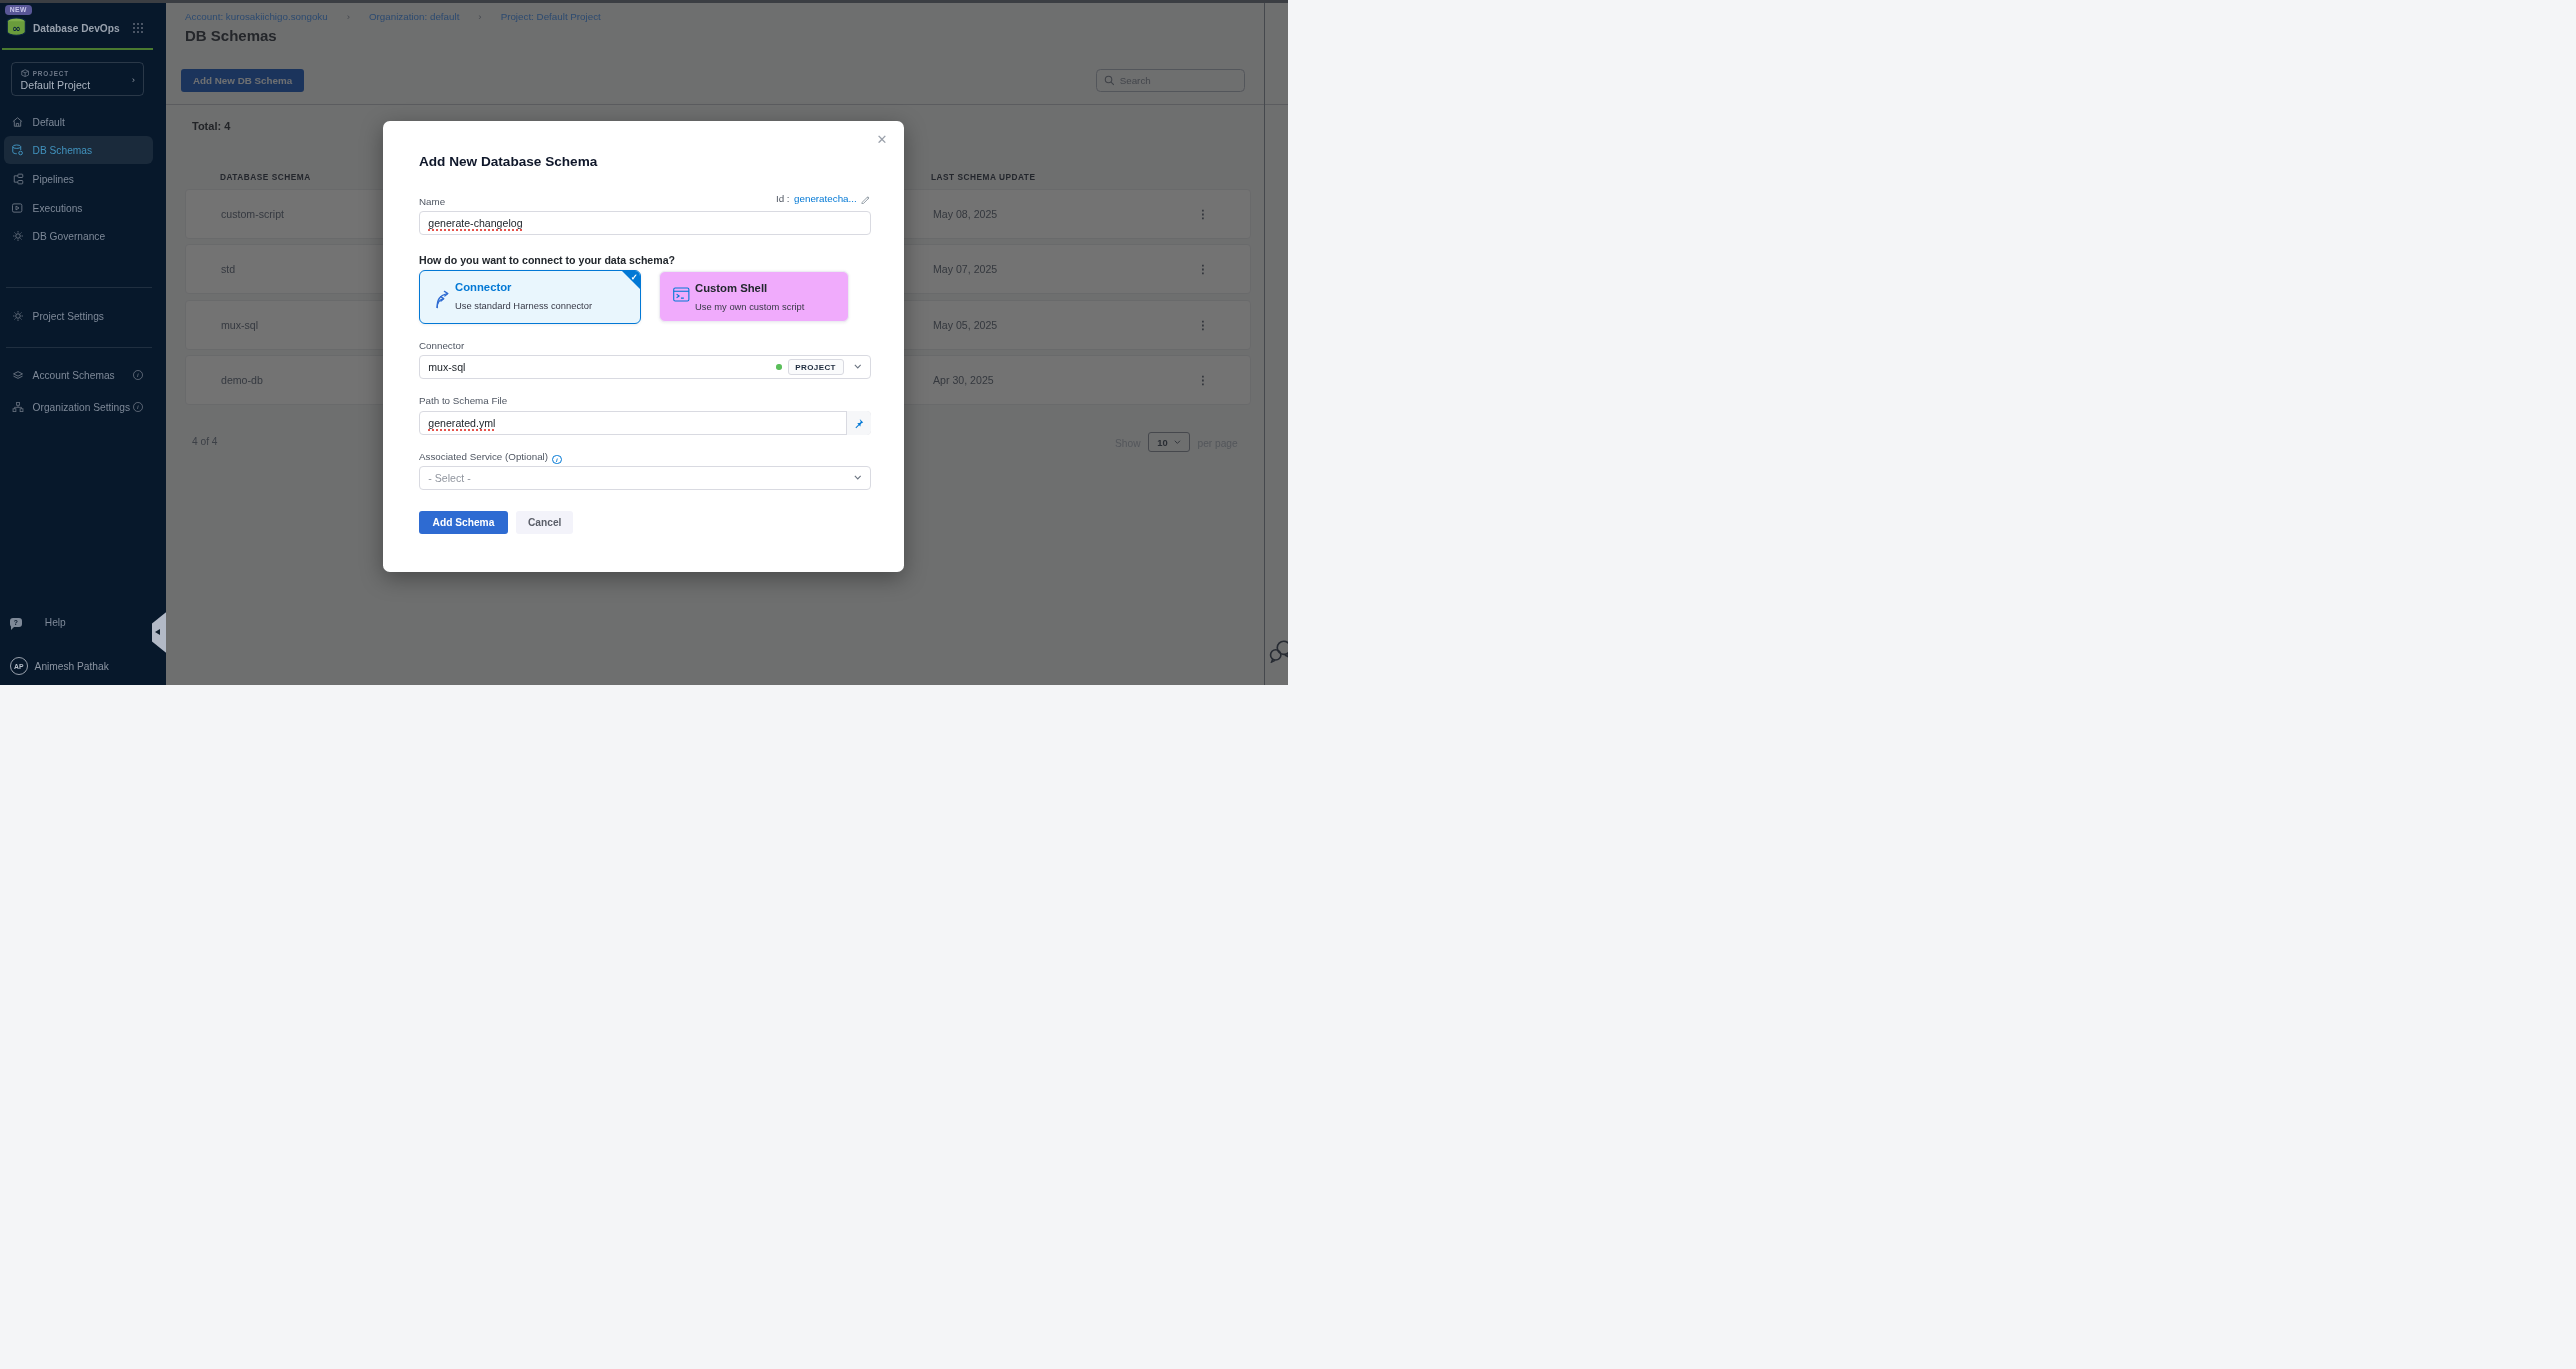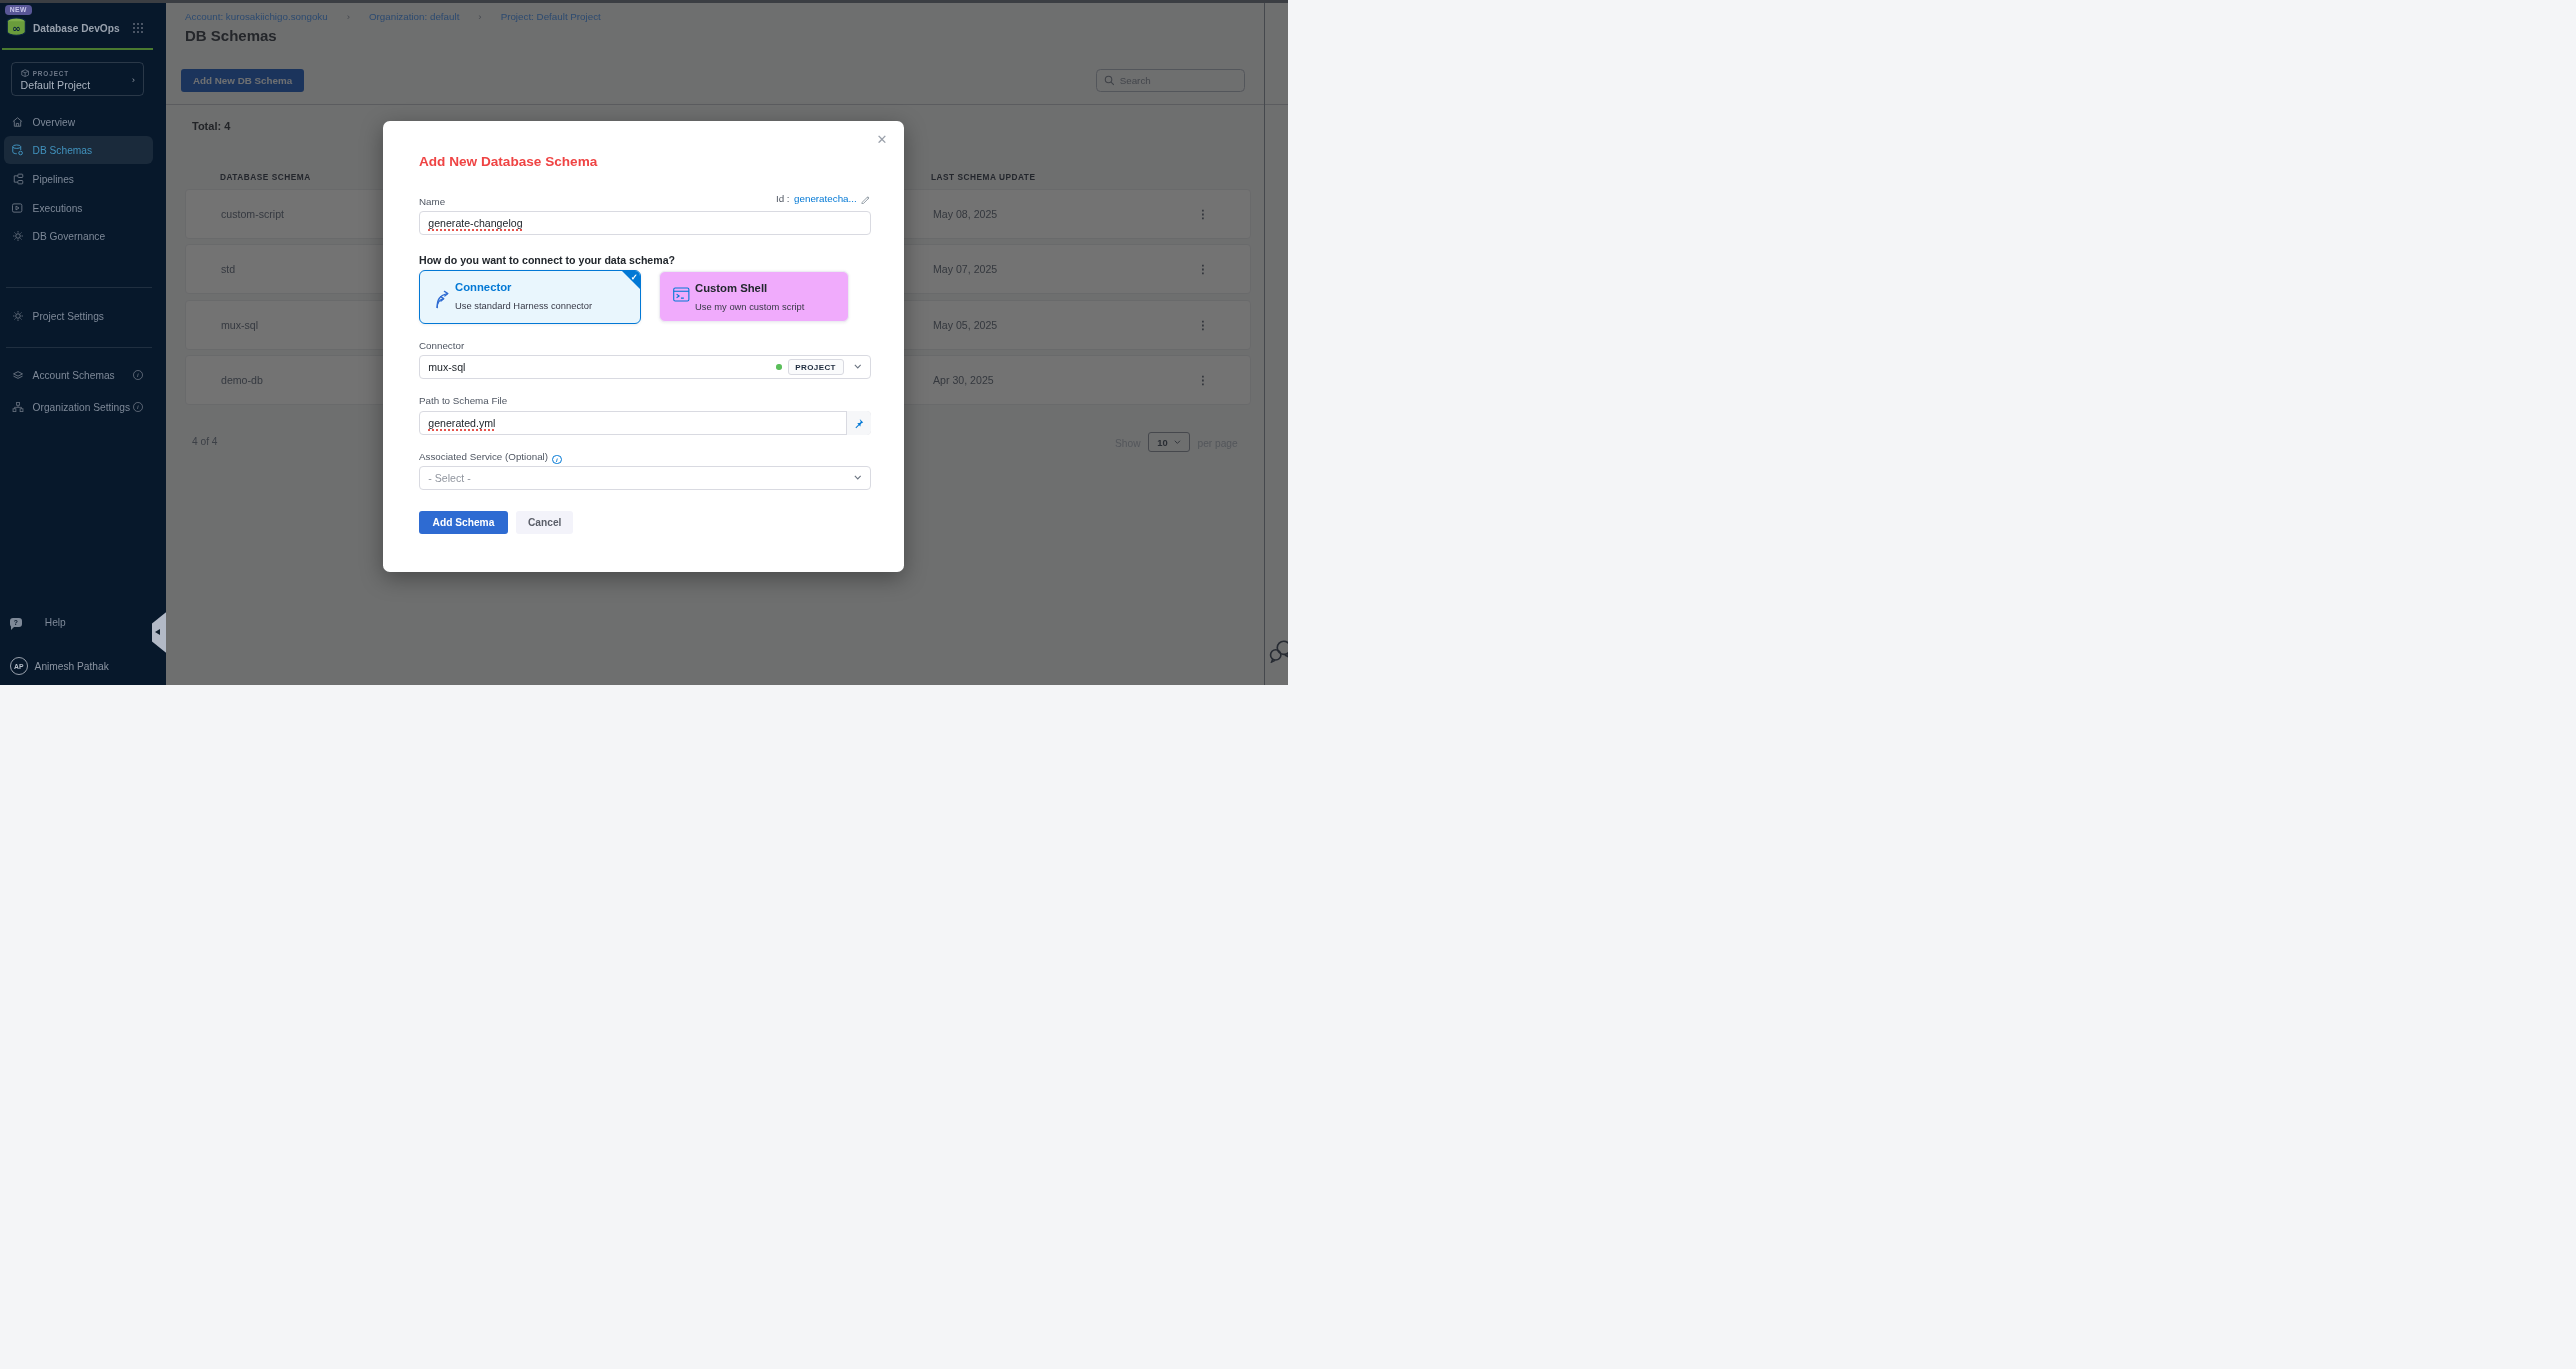--- a/index.html
+++ b/index.html
@@ -58,21 +58,21 @@
   .page-count { position:absolute; left:26px; top:436px; font-size:10.2px; color:#858e9b; }
   .per-page { position:absolute; left:949px; top:436px; font-size:10.2px; color:#b9c0c9; display:flex; align-items:center; gap:7.5px; }
   .size-select { width:42px; height:19.6px; margin-top:-3.8px; border:0.8px solid #9ba1ab; border-radius:3px; display:flex; align-items:center; justify-content:center; gap:6px; color:#5b6471; font-size:9.4px; font-weight:bold; }
   .rail-line { position:absolute; left:1098px; top:0; bottom:0; width:0.8px; background:#9aa0ab; }
   .chat-icon { position:absolute; left:1102px; top:639px; color:#555f6f; }
 
   
   .overlay { position:absolute; left:166px; top:0; right:0; bottom:0; background:rgba(0,0,0,.55); z-index:10; }
   .modal { position:absolute; left:383px; top:121px; width:521px; height:451px; background:#fff; border-radius:6.8px; box-shadow:0 6px 22.6px rgba(0,0,0,.35); z-index:20; }
   .modal-close { position:absolute; right:16.6px; top:10.6px; color:#9aa0aa; font-size:13px; font-weight:normal; }
-  .modal-title { position:absolute; left:36px; top:33px; font-size:13.6px; font-weight:bold; color:#ef4444; }
+  .modal-title { position:absolute; left:36px; top:33px; font-size:13.6px; font-weight:bold; color:#0f172a; }
   .field-label { position:absolute; left:36px; font-size:9.8px; color:#4f5662; }
   .id-row { position:absolute; left:36px; top:72px; width:452px; display:flex; justify-content:flex-end; align-items:flex-end; gap:4.5px; font-size:9.8px; color:#4f5662; }
   .id-row .idlink { color:#0278d5; }
   .tb { position:absolute; left:36px; width:452px; height:24px; border:0.8px solid #d9dae1; border-radius:4px; background:#fff; display:flex; align-items:center; padding:0 8.3px; font-size:10.6px; color:#22272d; }
   .spell { text-decoration:underline dotted 1.5px #e4544d; text-underline-offset:2.3px; }
   .question { position:absolute; left:36px; top:133px; font-size:10.6px; font-weight:bold; color:#22272d; }
   .opt-card { position:absolute; top:149px; height:54px; border-radius:6px; background:#f0abfc; border:0.8px solid #ececf2; box-shadow:0 0.8px 3px rgba(40,41,61,.08); }
   .opt-card.selected { background:#e9f6fd; border:1.1px solid #0278d5; overflow:hidden; }
   .opt-corner { position:absolute; top:-0.8px; right:-0.8px; width:0; height:0; border-top:20.4px solid #0278d5; border-left:20.4px solid transparent; }
   .opt-check { position:absolute; top:0.8px; right:2.3px; color:#fff; font-size:8.3px; font-weight:bold; }
@@ -133,21 +133,21 @@
       <div class="project-name">Default Project</div>
       <div class="project-chevron">›</div>
     </div>
 
     <div class="nav-item" style="top:108px">
       <span class="ni">
         <svg width="13" height="12" viewBox="0 0 18 17" fill="none" stroke="currentColor" stroke-width="1.4">
           <path d="M2.5 8 L9 2.5 L15.5 8 M4.5 7.5 V14.5 H13.5 V7.5 M7.3 14.5 V10.5 H10.7 V14.5"></path>
         </svg>
       </span>
-      <span>Overview</span>
+      <span>Default</span>
     </div>
     <div class="nav-item active" style="top:136px">
       <span class="ni">
         <svg width="13" height="12" viewBox="0 0 17 16" fill="none" stroke="currentColor" stroke-width="1.3">
           <ellipse cx="7.5" cy="3.6" rx="5.3" ry="2.3"></ellipse>
           <path d="M2.2 3.6 V10.6 c0 1.3 2.4 2.4 5.3 2.4 M12.8 3.6 V8"></path>
           <circle cx="12.6" cy="12" r="2.4"></circle>
         </svg>
       </span>
       <span>DB Schemas</span>

